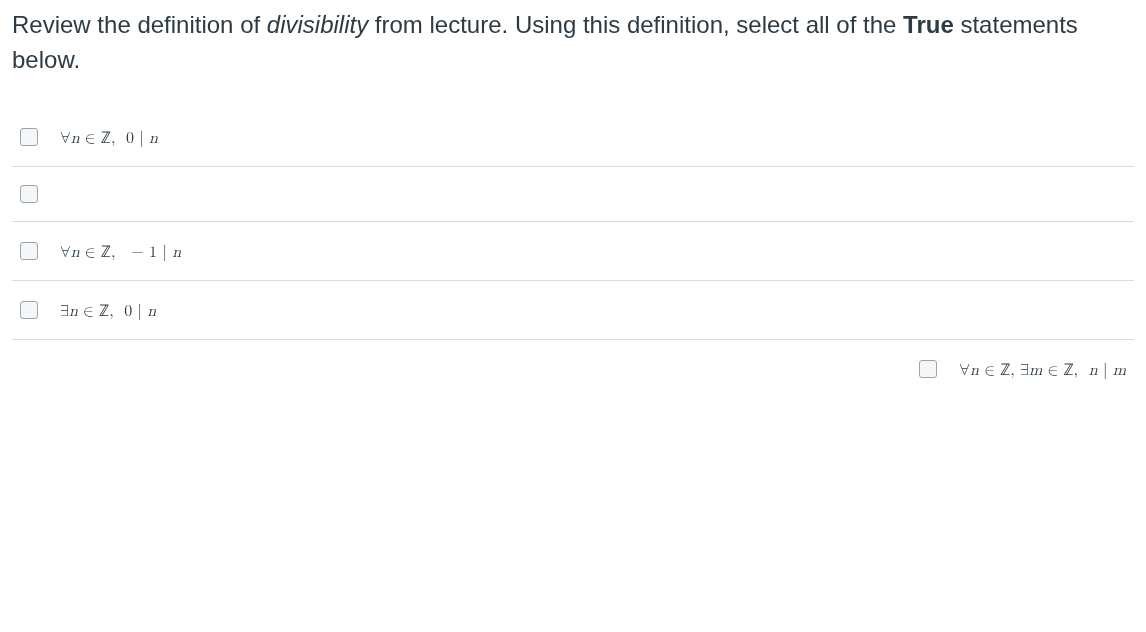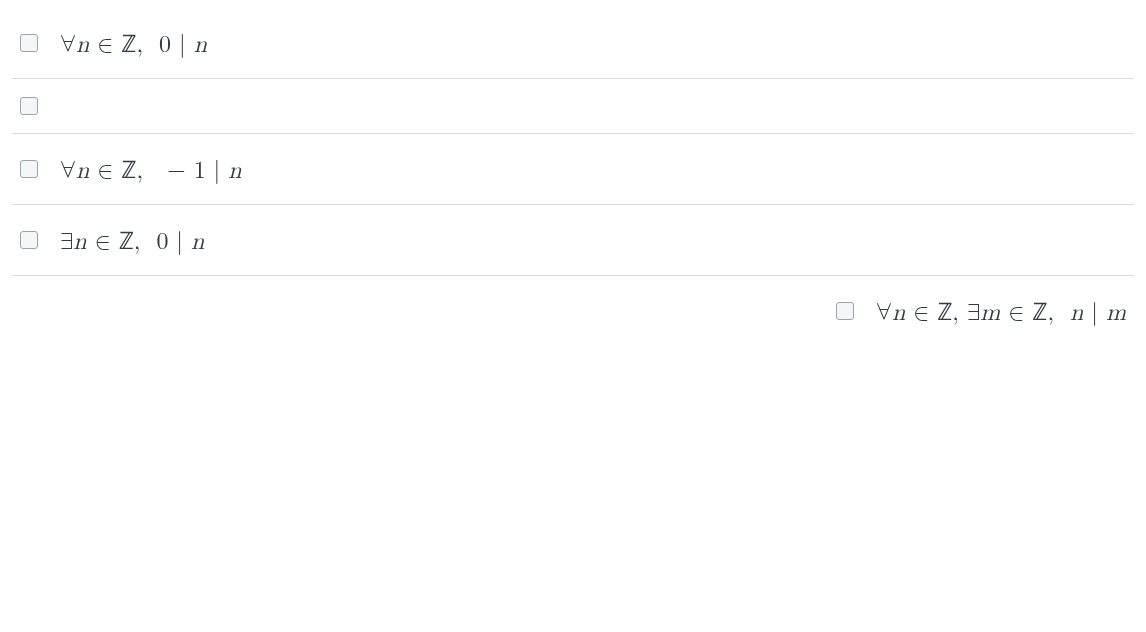--- a/index.html
+++ b/index.html
@@ -36,33 +36,36 @@
     height: 16px;
     border: 1px solid #9aa4ab;
     border-radius: 3px;
     background: #f5f6f7;
     margin-right: 22px;
     flex-shrink: 0;
     cursor: pointer;
   }
   .math {
     font-family: "Cambria Math", "Latin Modern Math", "STIX Two Math", "Times New Roman", serif;
-    font-size: 24px;
+    font-size: 16px;
     color: #2d3b45;
     white-space: nowrap;
   }
   .math .it { font-style: italic; }
   .math .bb {
     font-family: "Cambria Math", "Segoe UI Symbol", serif;
   }
 </style>
 </head>
 <body>
 
 <div class="page">
+  <div class="question-text">
+    <span>Review the definition of </span><em>divisibility</em><span> from lecture. Using this definition, select all of the </span><strong>True</strong><span> statements below.</span>
+  </div>
 
   <div class="options">
 
     <div class="option">
       <div class="checkbox"></div>
       <div class="math">
         ∀<span class="it">n</span> ∈ <span class="bb">ℤ</span>,&nbsp; 0&nbsp;|&nbsp;<span class="it">n</span>
         
       </div>
     </div>

